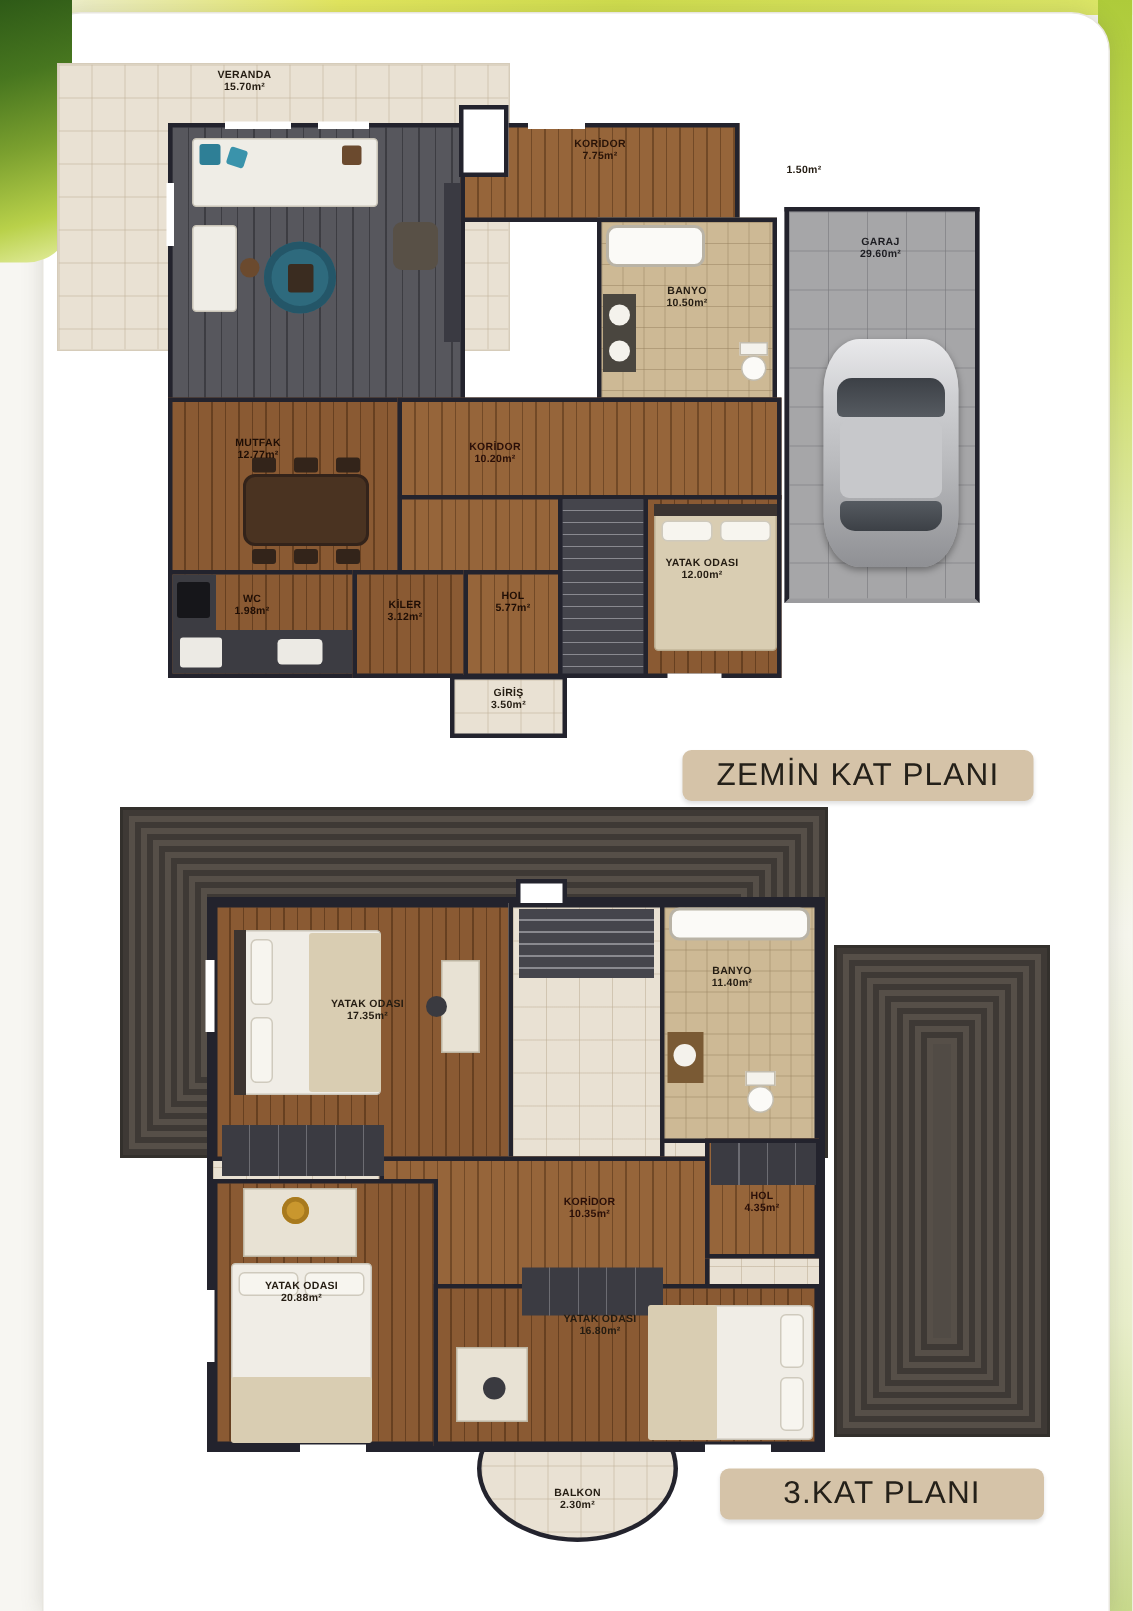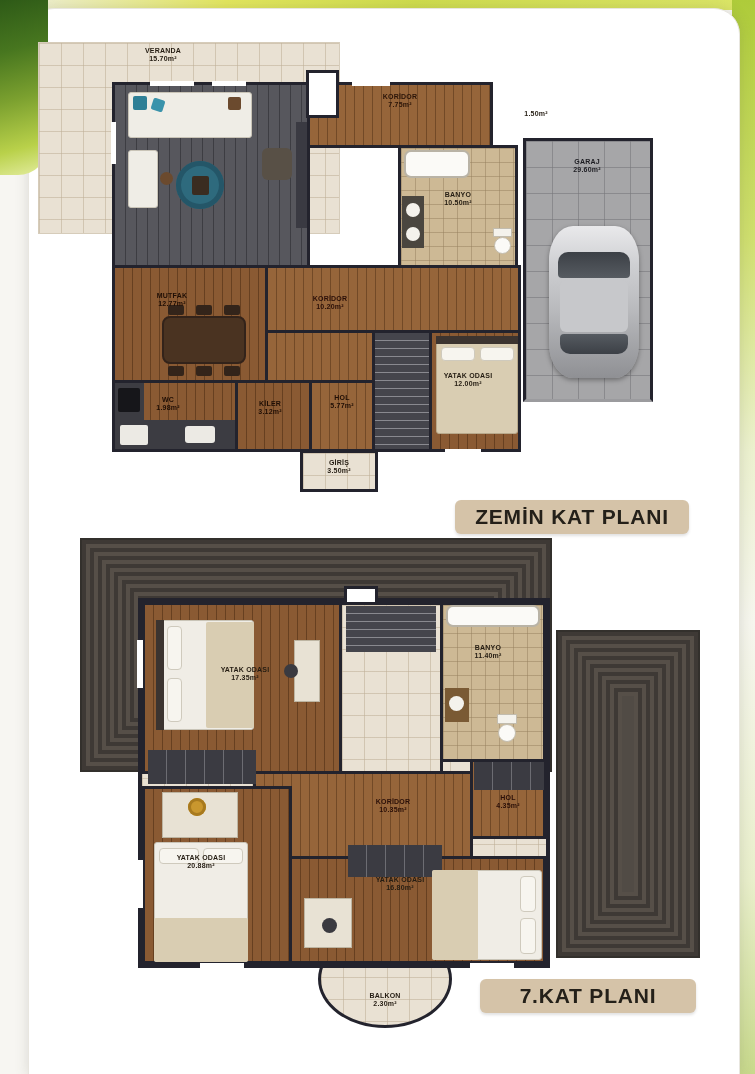--- a/index.html
+++ b/index.html
@@ -38,21 +38,21 @@
       inset 0 0 0 40px #564f48,inset 0 0 0 44px #3e3935,inset 0 0 0 48px #564f48,
       inset 0 0 0 52px #3e3935,inset 0 0 0 56px #564f48,inset 0 0 0 60px #3e3935,inset 0 0 0 64px #564f48;}
   .rlabel{position:absolute;z-index:9;text-align:center;color:#241c12;font-weight:bold;
     font-size:7px;line-height:1.2;letter-spacing:.2px;}
   .rlabel span{display:block;}
   .furn{position:absolute;box-sizing:border-box;}
   .white{background:#efede6;border:1px solid #c9c4b7;border-radius:3px;}
   .pillow{background:#f7f5ef;border:1px solid #cfcabd;border-radius:4px;}
   .window{position:absolute;background:#ffffff;z-index:8;}
   .badge{position:absolute;background:#d5c3a8;border-radius:6px;display:flex;align-items:center;justify-content:center;
-    color:#242019;font-weight:bold;font-size:21px;letter-spacing:.8px;box-shadow:0 2px 3px rgba(0,0,0,.12);}
+    color:#242019;font-weight:normal;font-size:21px;letter-spacing:.8px;box-shadow:0 2px 3px rgba(0,0,0,.12);}
 </style>
 </head>
 <body>
 
 <div id="screen">
   <div class="strip-top"></div>
   <div class="strip-right"></div>
   <div class="card"></div>
   <div class="grass-tl"></div>
 
@@ -267,16 +267,16 @@
     <div class="rlabel" style="left:350px;top:876px;width:100px;z-index:9;">
       <span>YATAK ODASI</span>
       <span>16.80m²</span>
       </div>
     <div class="rlabel" style="left:335px;top:992px;width:100px;z-index:9;">
       <span>BALKON</span>
       <span>2.30m²</span>
       </div>
 
     <div class="badge" style="left:480px;top:979px;width:216px;height:34px;">
-      <span>7.KAT PLANI</span>
+      <span>3.KAT PLANI</span>
     </div>
   </div>
 </div>
 
 </body></html>

